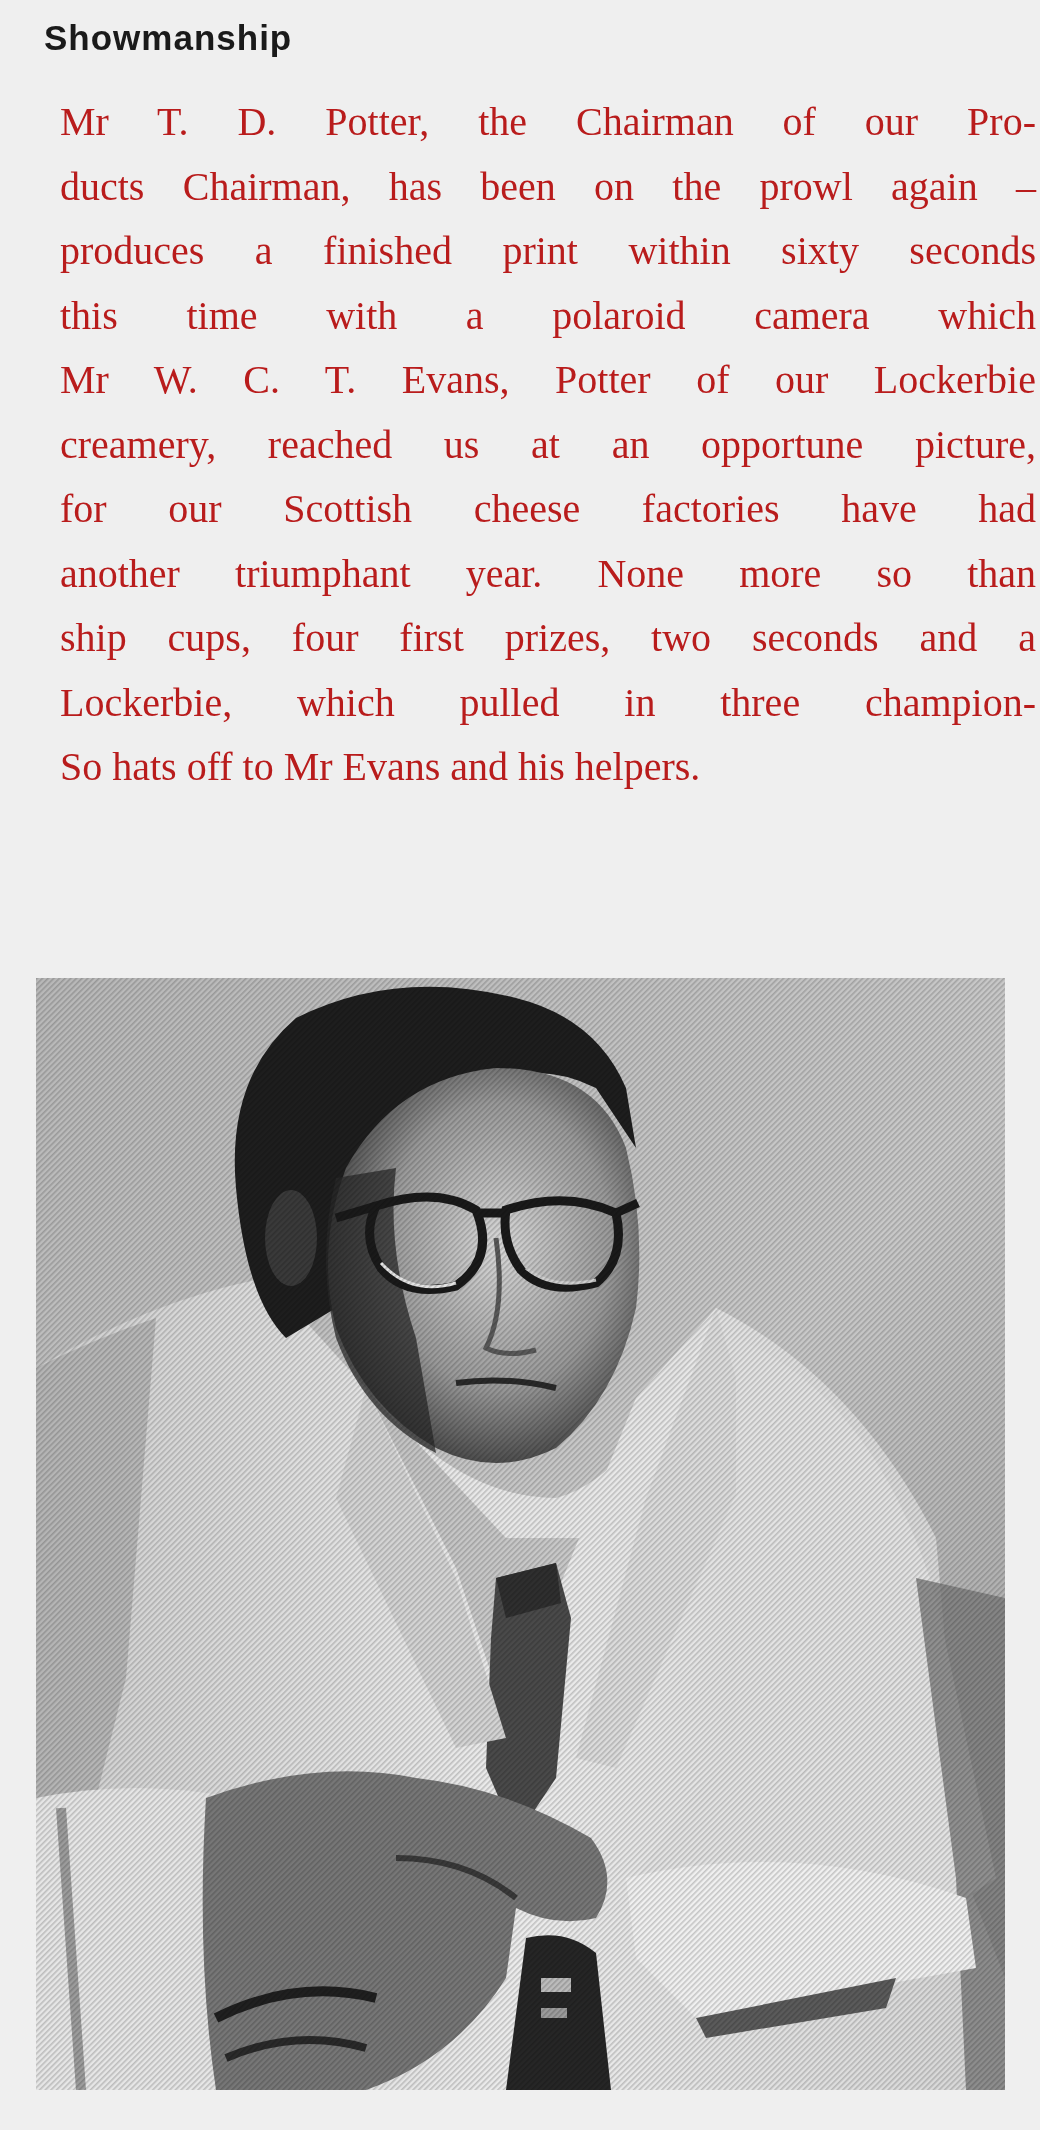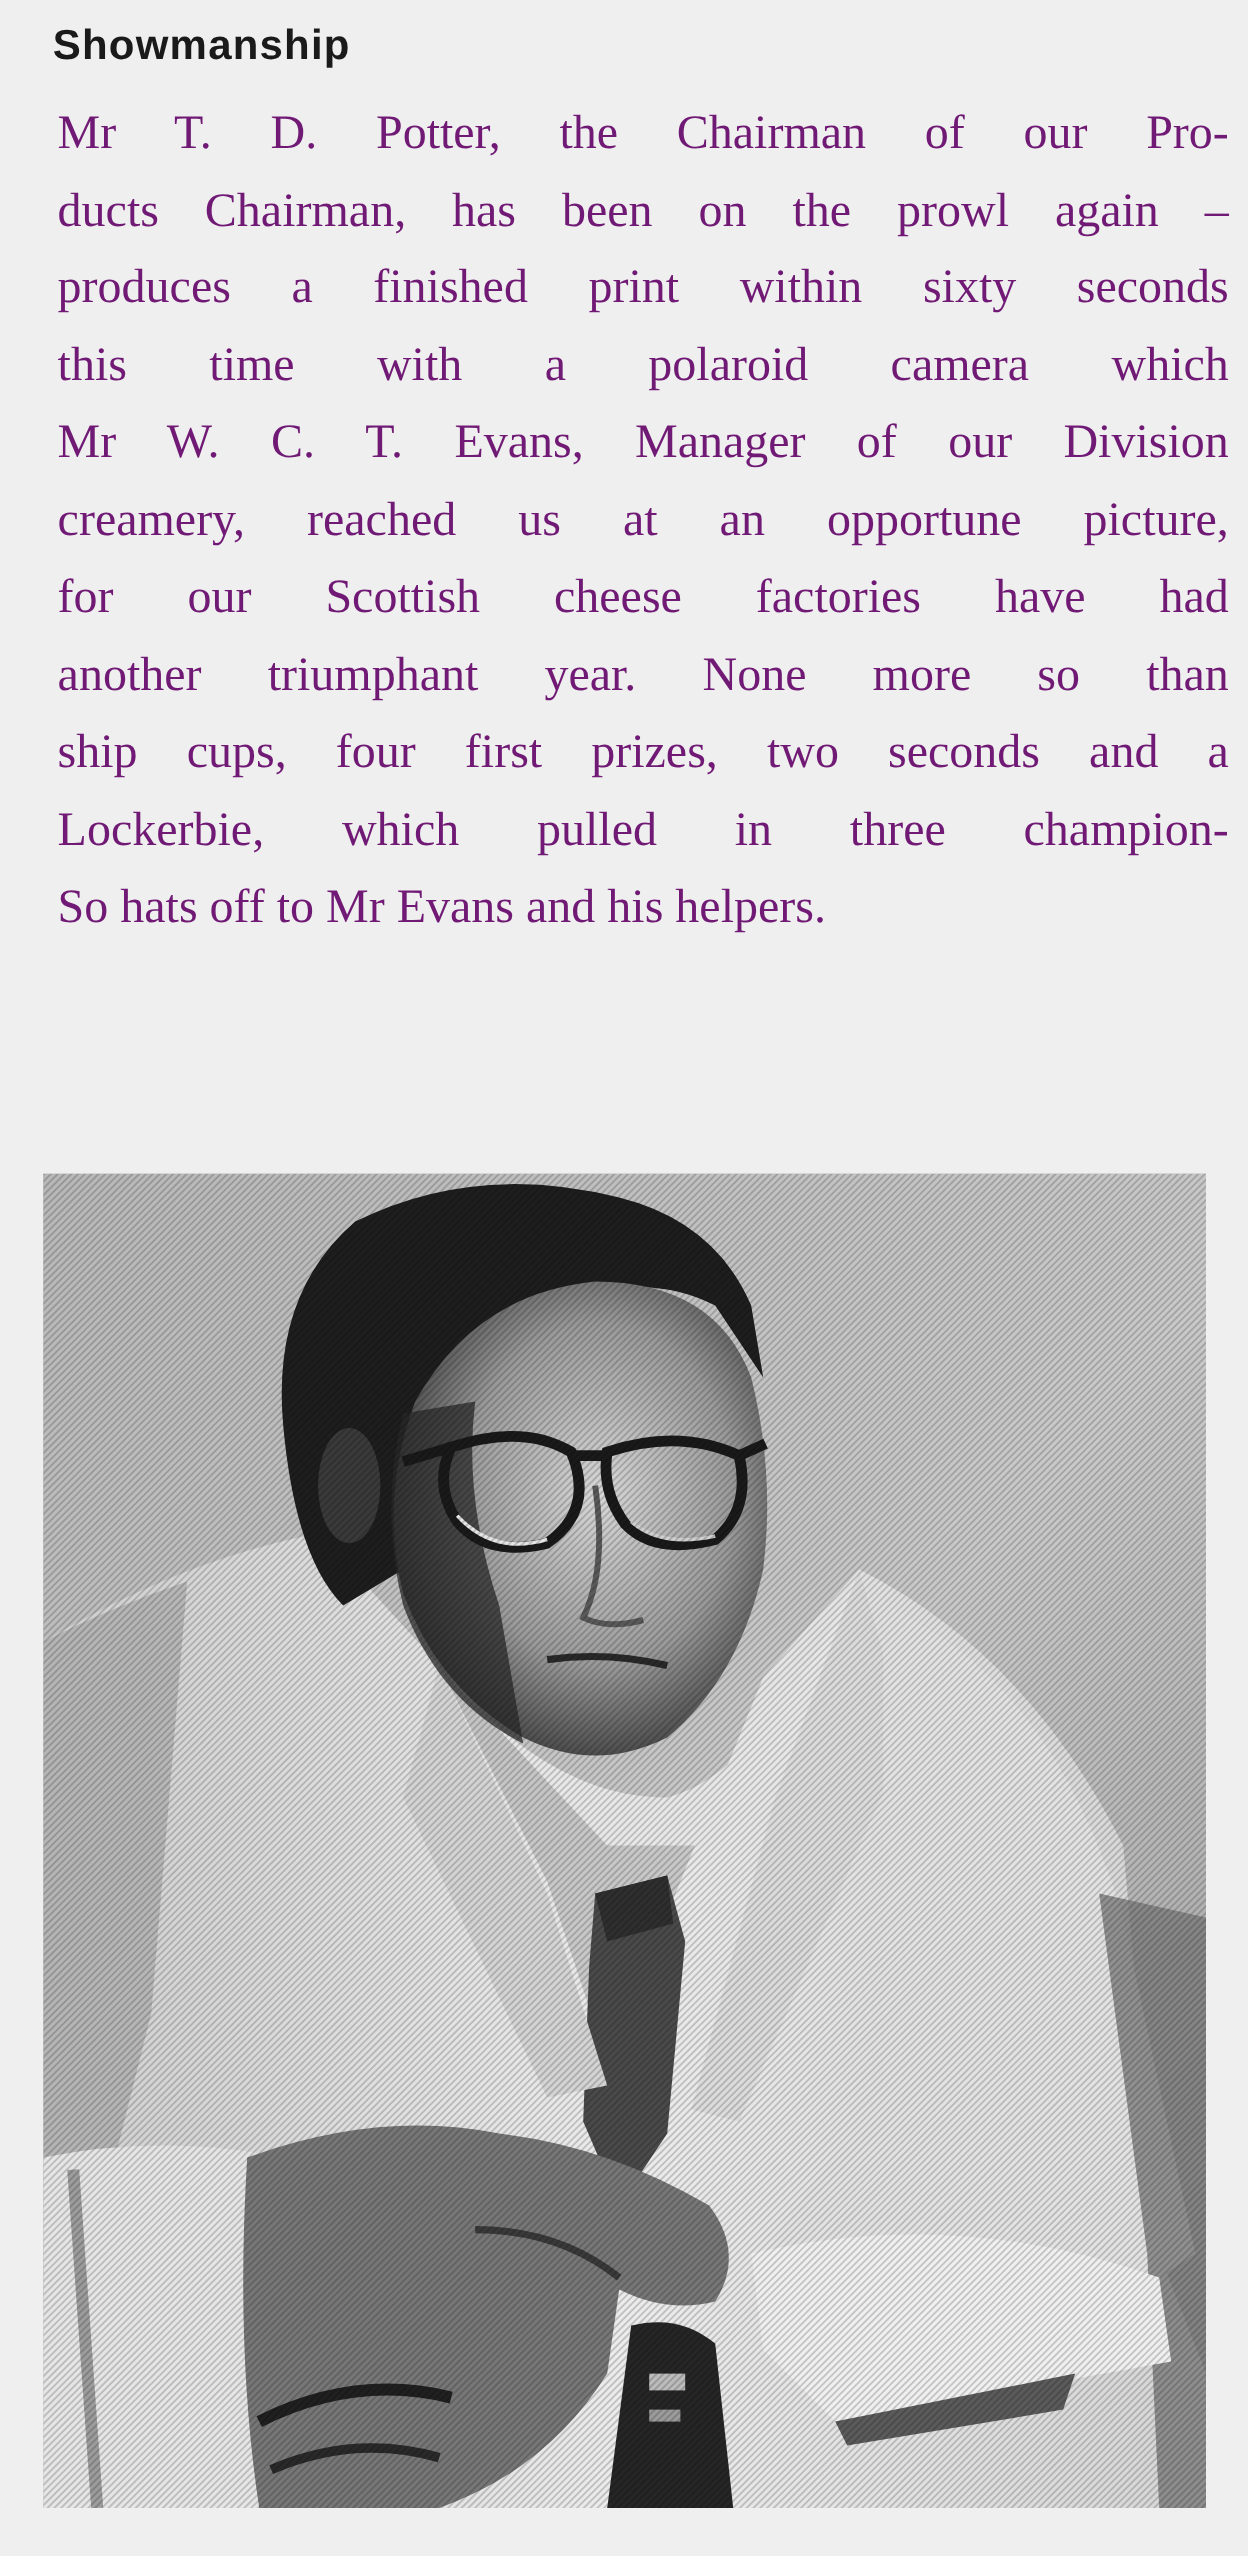--- a/index.html
+++ b/index.html
@@ -26,22 +26,22 @@
     line-height: 48px;
   }
   .body-text {
     position: absolute;
     left: 44px;
     top: 74px;
     width: 976px;
     font-family: "Liberation Serif", "DejaVu Serif", serif;
     font-size: 40px;
     line-height: 64.5px;
-    color: #701a75;
-    margin: 4px;
+    color: #b91c1c;
+    margin: 16px;
   }
   .line {
     display: block;
     white-space: nowrap;
     text-align: justify;
     text-align-last: justify;
     height: 64.5px;
   }
   .line.last {
     text-align-last: left;
@@ -62,21 +62,21 @@
 </head>
 <body>
 
 <h1 class="heading">Showmanship</h1>
 
 <div class="body-text">
   <span class="line">Mr T. D. Potter, the Chairman of our Pro-</span>
   <span class="line">ducts Chairman, has been on the prowl again –</span>
   <span class="line">produces a finished print within sixty seconds</span>
   <span class="line">this time with a polaroid camera which</span>
-  <span class="line">Mr W. C. T. Evans, Manager of our Division</span>
+  <span class="line">Mr W. C. T. Evans, Potter of our Lockerbie</span>
   <span class="line">creamery, reached us at an opportune picture,</span>
   <span class="line">for our Scottish cheese factories have had</span>
   <span class="line">another triumphant year. None more so than</span>
   <span class="line">ship cups, four first prizes, two seconds and a</span>
   <span class="line">Lockerbie, which pulled in three champion-</span>
   <span class="line last">So hats off to Mr Evans and his helpers.</span>
 </div>
 
 <div class="photo">
   <svg width="969" height="1112" viewBox="0 0 969 1112" xmlns="http://www.w3.org/2000/svg">

